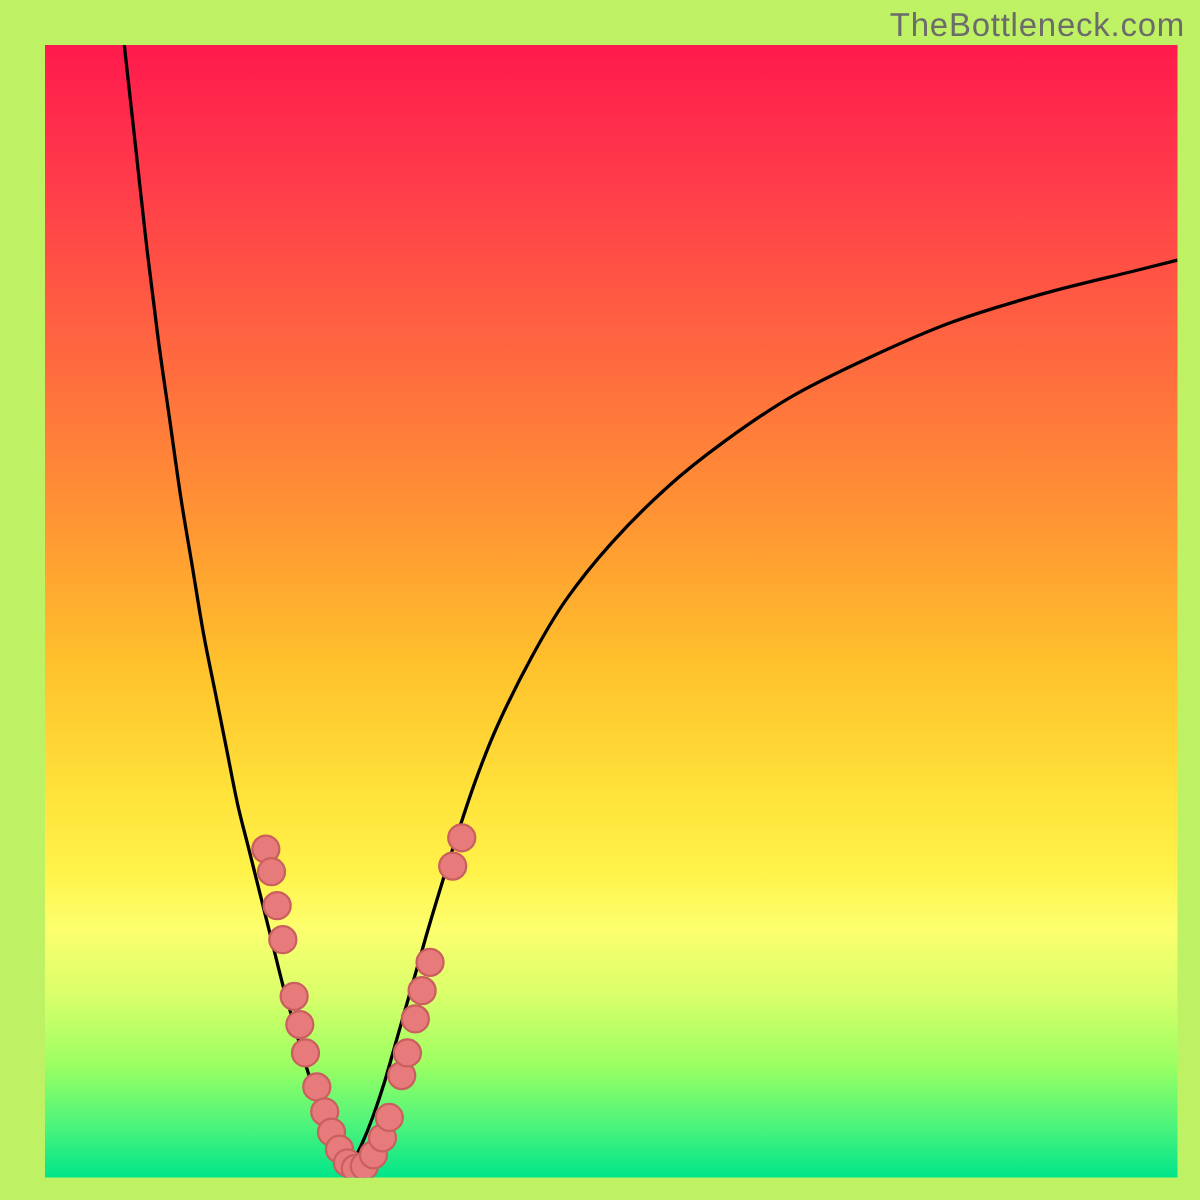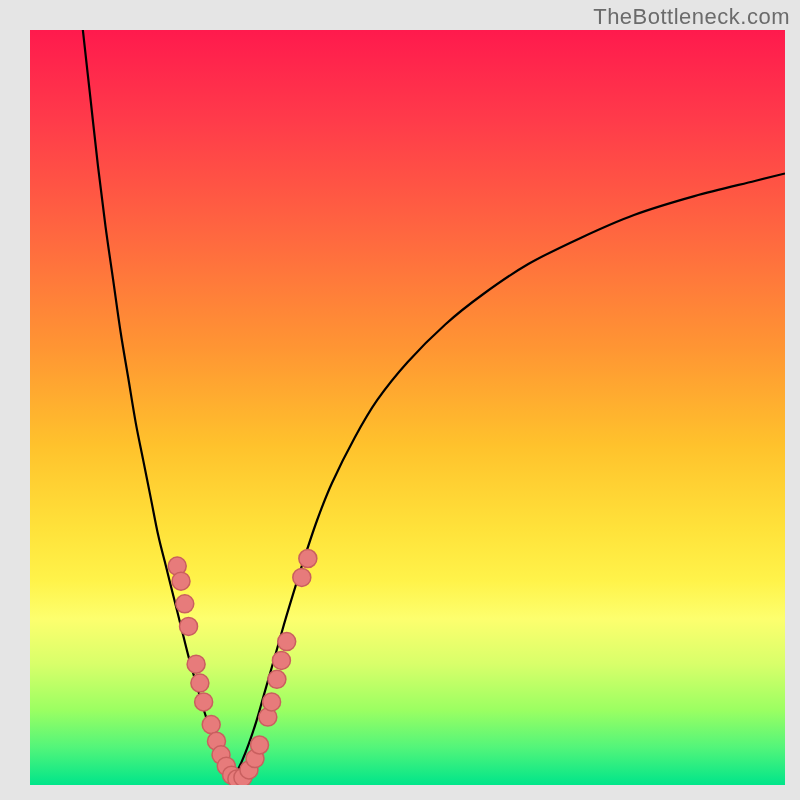--- a/index.html
+++ b/index.html
@@ -8,21 +8,21 @@
     width: 800px;
     height: 800px;
     overflow: hidden;
     background: #000;
     font-family: Arial, Helvetica, sans-serif;
   }
   .frame {
     position: relative;
     width: 800px;
     height: 800px;
-    background: #e5e5e5;
+    background: #bef264;
   }
   .plot-area {
     position: absolute;
     left: 30px;
     top: 30px;
     width: 755px;
     height: 755px;
     
     background: linear-gradient(
       to bottom,

